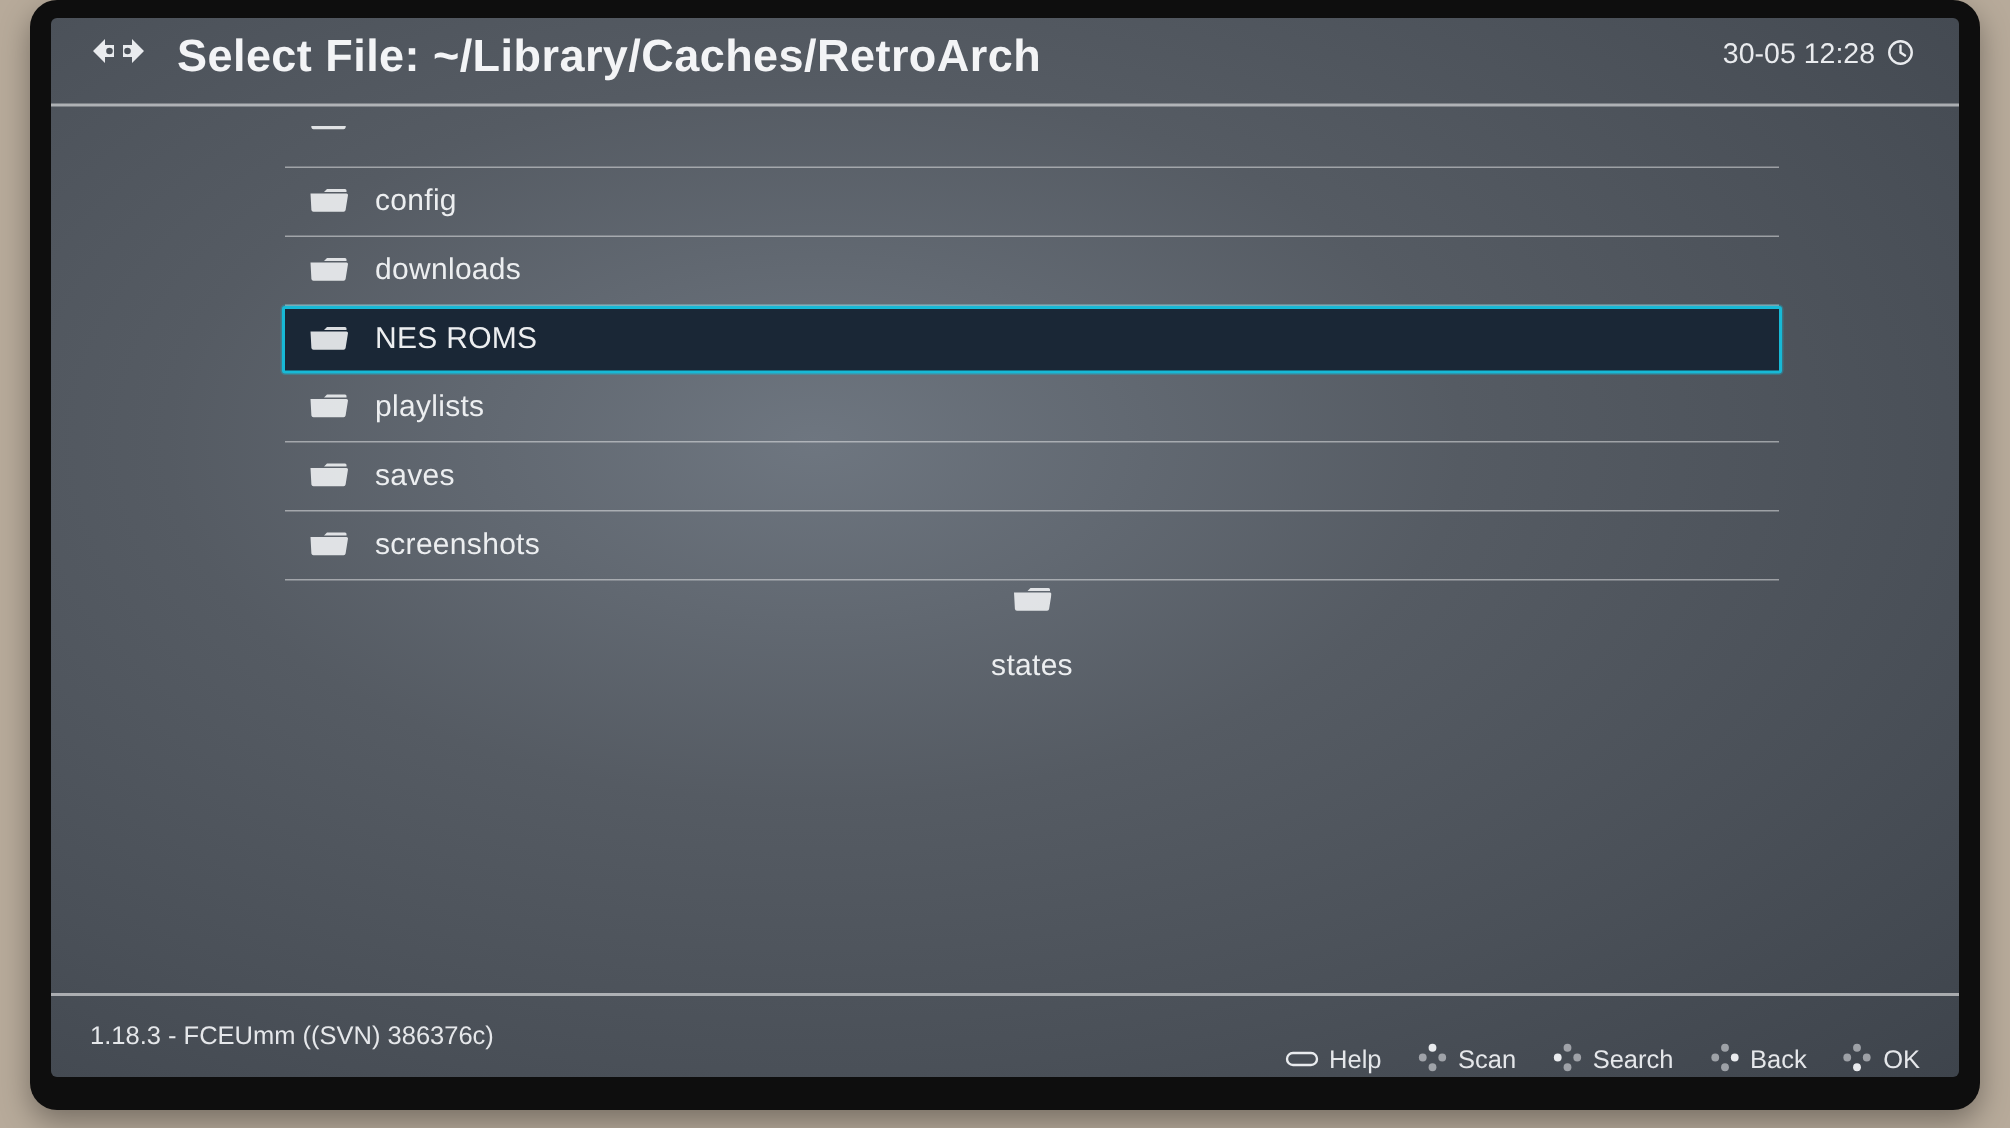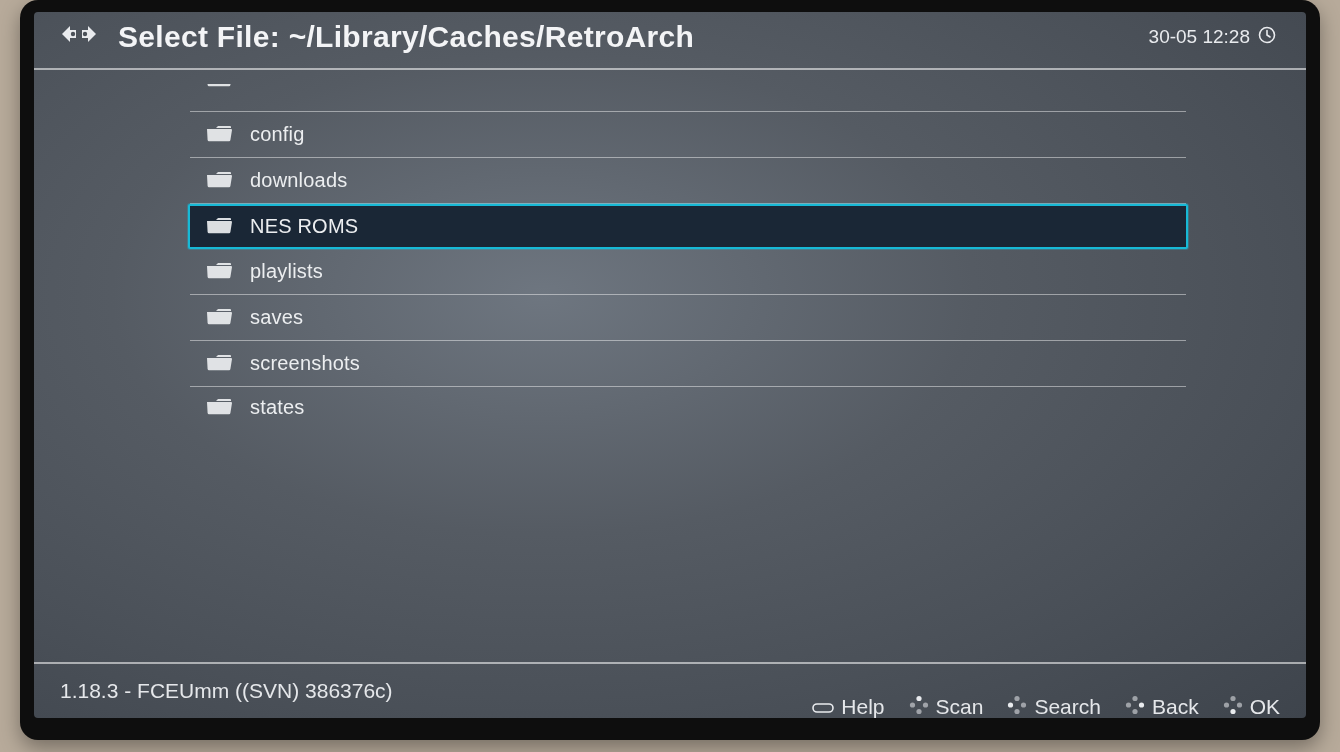--- a/index.html
+++ b/index.html
@@ -104,35 +104,36 @@
     border: 2px solid #17b9d6;
     border-radius: 2px;
     height: 45px;
     margin-left: -2px;
     margin-right: -2px;
     box-shadow: 0 0 0 1px rgba(23,185,214,0.3);
   }
   .row.last-partial {
     border-bottom: none;
     height: 40px;
+    flex-direction: column;
   }
   .folder-icon { flex: 0 0 auto; opacity: 0.92; }
   .row-label { letter-spacing: 0.2px; }
 
   
   .footer {
     position: absolute;
     left: 0; right: 0; bottom: 0;
     height: 56px;
     border-top: 2px solid rgba(255,255,255,0.55);
     display: flex;
     align-items: center;
     justify-content: space-between;
     padding: 0 26px 0 26px;
-    font-size: 21px;
+    font-size: 17px;
     color: #e5e7ea;
   }
   .footer-left { font-weight: 400; }
   .footer-right {
     display: flex;
     align-items: center;
     gap: 24px;
     margin-top: 32px;
   }
   .hint {

